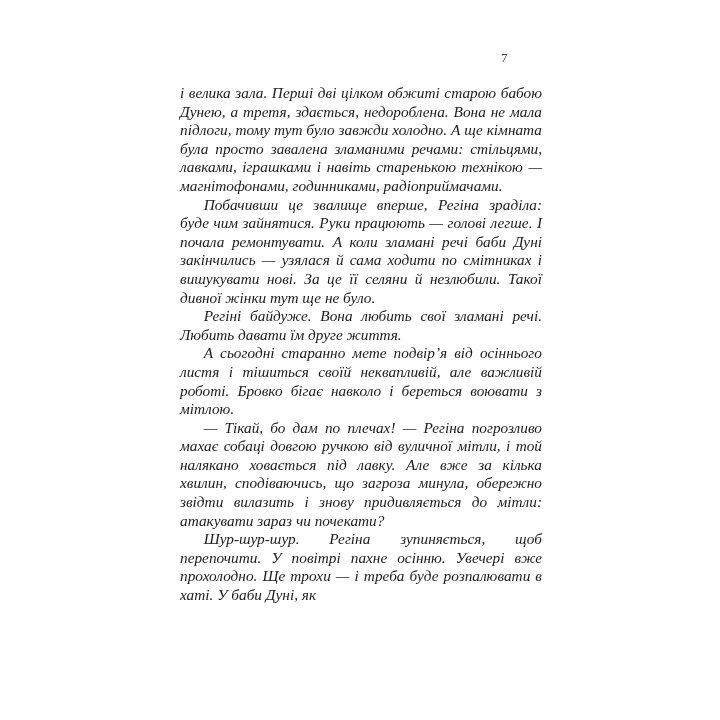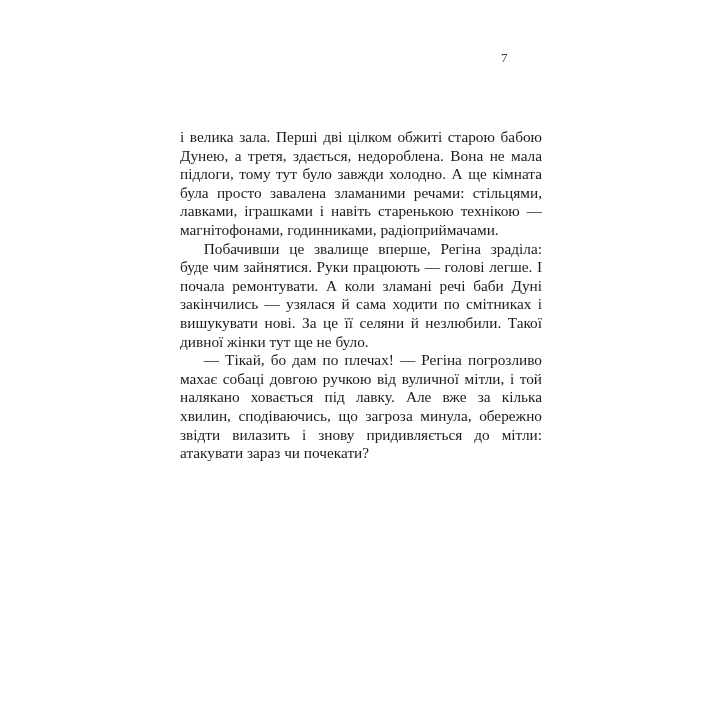--- a/index.html
+++ b/index.html
@@ -26,40 +26,43 @@
     font-size: 13px;
     color: #3a3a3a;
     letter-spacing: 0.5px;
   }
   .text-column {
     position: absolute;
     top: 84px;
     left: 180px;
     width: 362px;
     font-family: "Liberation Serif", "DejaVu Serif", serif;
+    font-style: italic;
     font-size: 15.3px;
     line-height: 18.6px;
     color: #1b1b1b;
     text-align: justify;
-    margin-top: 44px;
   }
   .text-column p {
     margin: 0;
     padding: 0;
   }
   .text-column p.indent {
     text-indent: 1.55em;
   }
 </style>
 </head>
 <body>
 
 <div class="book-page">
 
   <div class="page-number">7</div>
 
   <div class="text-column">
     <p>і велика зала. Перші дві цілком обжиті старою бабою Дунею, а третя, здається, недороблена. Вона не мала підлоги, тому тут було завжди холодно. А ще кімната була просто завалена зламаними речами: стільцями, лавками, іграшками і навіть старенькою технікою — магнітофонами, годинниками, радіоприймачами.</p>
     <p class="indent">Побачивши це звалище вперше, Регіна зраділа: буде чим зайнятися. Руки працюють — голові легше. І почала ремонтувати. А коли зламані речі баби Дуні закінчились — узялася й сама ходити по смітниках і вишукувати нові. За це її селяни й незлюбили. Такої дивної жінки тут ще не було.</p>
+    <p class="indent">Регіні байдуже. Вона любить свої зламані речі. Любить давати їм друге життя.</p>
+    <p class="indent">А сьогодні старанно мете подвір’я від осіннього листя і тішиться своїй неквапливій, але важливій роботі. Бровко бігає навколо і береться воювати з мітлою.</p>
     <p class="indent">— Тікай, бо дам по плечах! — Регіна погрозливо махає собаці довгою ручкою від вуличної мітли, і той налякано ховається під лавку. Але вже за кілька хвилин, сподіваючись, що загроза минула, обережно звідти вилазить і знову придивляється до мітли: атакувати зараз чи почекати?</p>
+    <p class="indent">Шур-шур-шур. Регіна зупиняється, щоб перепочити. У повітрі пахне осінню. Увечері вже прохолодно. Ще трохи — і треба буде розпалювати в хаті. У баби Дуні, як</p>
   </div>
 
 </div>
 
 </body></html>

